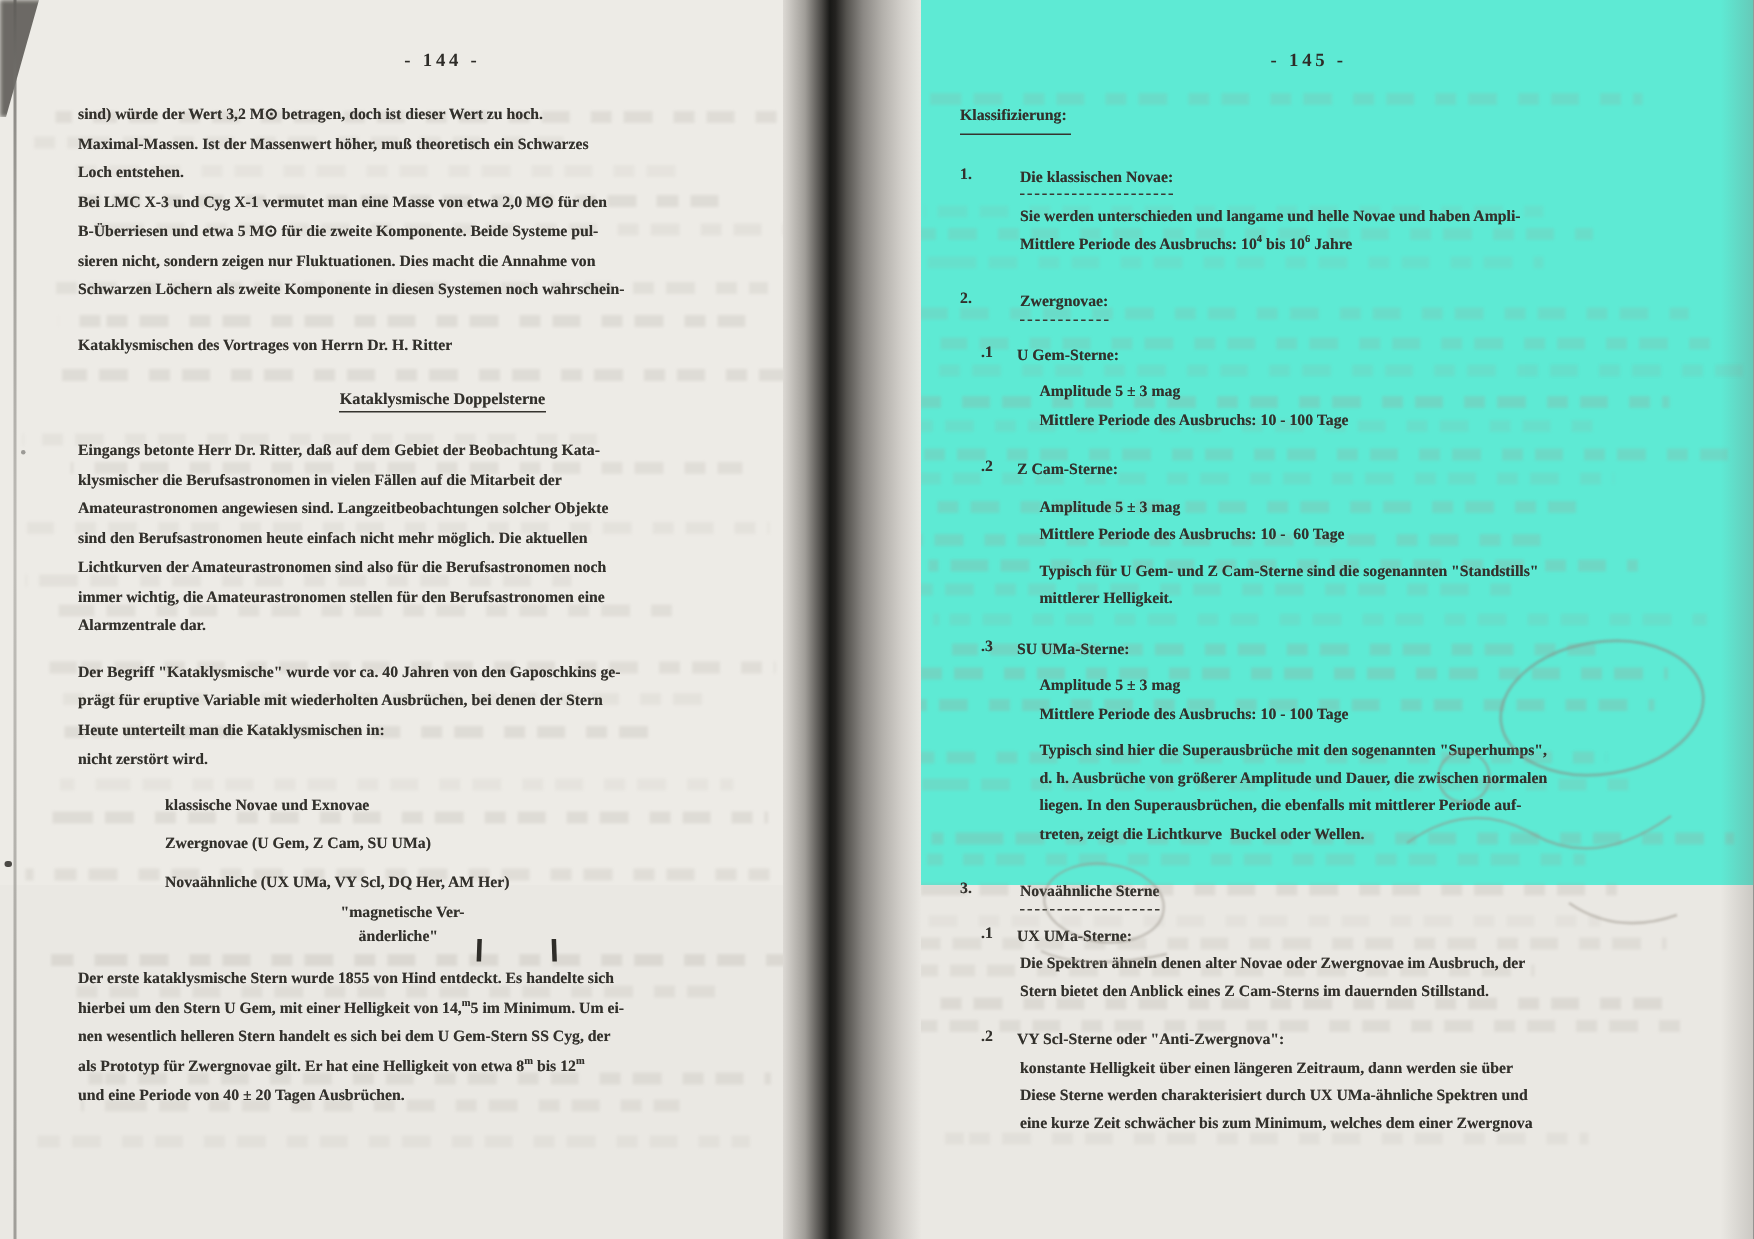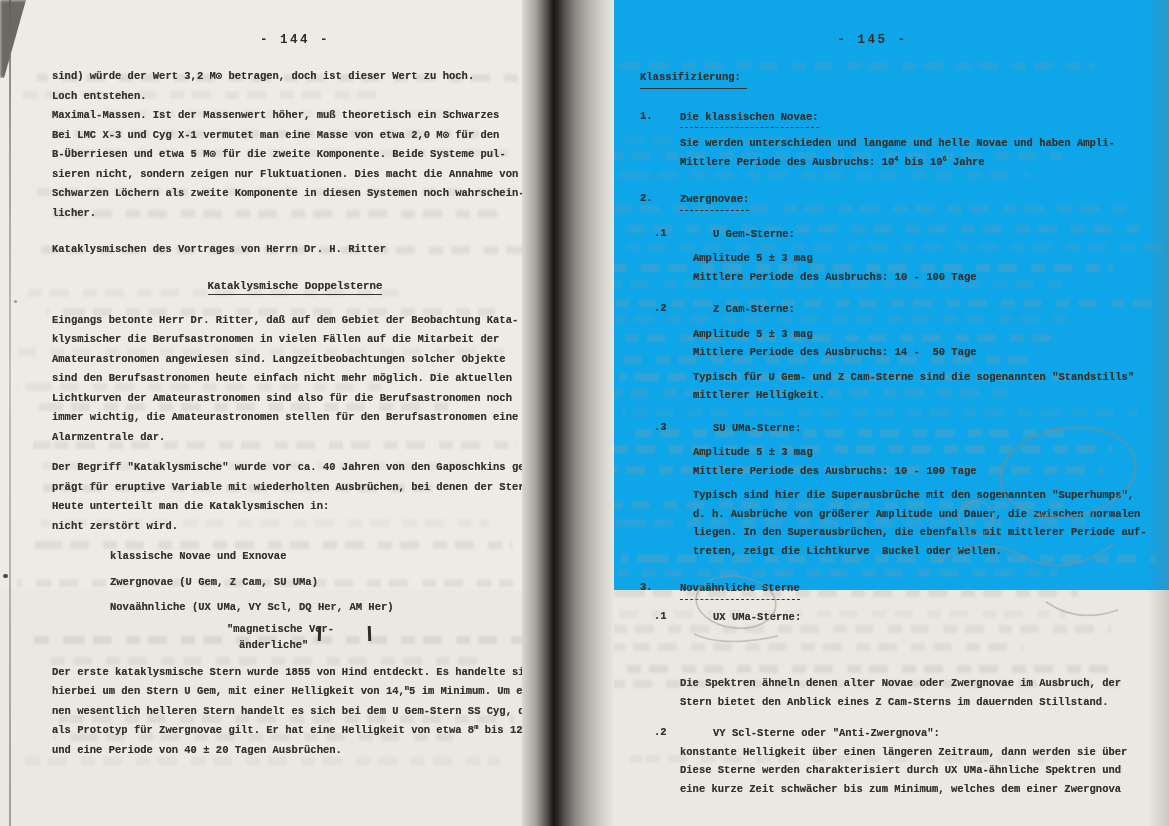--- a/index.html
+++ b/index.html
@@ -1,22 +1,22 @@
 <!DOCTYPE html>
 <html><head>
 <meta charset="utf-8">
 <style>
   html,body{margin:0;padding:0;background:#555;}
   .scan{position:relative;width:1169px;height:826px;overflow:hidden;
         background:#eae8e3;
         font-family:"Liberation Mono","DejaVu Sans Mono",monospace;
         color:#33312c;}
-  .page{position:absolute;top:0;height:590px;box-sizing:border-box;}
+  .page{position:absolute;top:0;height:590px;box-sizing:border-box;font-family:Liberation Serif, serif;}
   .page-left{left:0;width:548px;padding:33px 10px 0 52px;background:#edebe6;}
-  .page-right{left:548px;width:621px;padding:33px 20px 0 92px;background:#0ea5e9;}
+  .page-right{left:548px;width:621px;padding:33px 20px 0 92px;background:#5eead4;}
 
   .pagenum{height:17px;text-align:center;font-weight:700;font-size:12.5px;
            letter-spacing:2.5px;color:#2e2c28;}
   .page-right .pagenum{transform:translateX(-22px);}
 
   .tline{white-space:pre;font-size:10.5px;font-weight:600;
          text-shadow:0 0 .4px rgba(46,44,40,.55);}
   .page-left .tline{line-height:19.5px;}
   .page-right .tline{line-height:18.5px;}
   sup{font-size:7px;line-height:0;vertical-align:4.5px;font-weight:600;}
@@ -39,21 +39,21 @@
 
   
   .outline{margin-top:17px;position:relative;}
   .block{position:relative;}
   .block .num{position:absolute;left:0;top:0;font-size:10.5px;font-weight:600;
               line-height:18.5px;text-shadow:0 0 .4px rgba(46,44,40,.55);}
   .block.subitem .num{left:14px;}
   .btitle{display:inline-block;font-size:10.5px;font-weight:600;white-space:pre;
           line-height:18.5px;text-shadow:0 0 .4px rgba(46,44,40,.55);}
   .block.item .btitle{margin-left:40px;}
-  .block.subitem .btitle{margin-left:73px;}
+  .block.subitem .btitle{margin-left:38px;}
   .block.heading{margin-top:0;}
   .block.item{margin-top:18px;}
   .block.subitem{margin-top:13px;}
   .block.subitem.tight{margin-top:12px;}
   .block.subitem.tight.first{margin-top:7px;}
   .u-solid{border-bottom:1.3px solid #35332e;padding-bottom:1px;}
   .u-dash{border-bottom:1.5px dashed #3a3833;padding-bottom:1px;}
   .bpara{margin-top:6px;}
   .bpara.tightpara{margin-top:0;}
 
@@ -110,27 +110,26 @@
         <div class="bleedrow" style="top: 635.6px; left: 34.2px; width: 503px; opacity: 0.2; background-position: 37px 0px;"></div>
         <div class="bleedrow" style="top: 657.3px; left: 42px; width: 439px; opacity: 0.15; background-position: 9px 0px;"></div>
         <div class="bleedrow" style="top: 714.7px; left: 58.6px; width: 455px; opacity: 0.17; background-position: 11px 0px;"></div>
         <div class="bleedrow" style="top: 733.3px; left: 53.8px; width: 399px; opacity: 0.15; background-position: 30px 0px;"></div>
         <div class="bleedrow" style="top: 757.2px; left: 24.9px; width: 475px; opacity: 0.1; background-position: 1px 0px;"></div>
       </div>
     <div class="content">
       <div class="pagenum">- 144 -</div>
       <div class="p1">
           <div class="tline">sind) würde der Wert 3,2 M⊙ betragen, doch ist dieser Wert zu hoch.</div>
+          <div class="tline">Maximal-Massen. Ist der Massenwert höher, muß theoretisch ein Schwarzes</div>
           <div class="tline">Loch entstehen.</div>
-          <div class="tline">Maximal-Massen. Ist der Massenwert höher, muß theoretisch ein Schwarzes</div>
           <div class="tline">Bei LMC X-3 und Cyg X-1 vermutet man eine Masse von etwa 2,0 M⊙ für den</div>
           <div class="tline">B-Überriesen und etwa 5 M⊙ für die zweite Komponente. Beide Systeme pul-</div>
           <div class="tline">sieren nicht, sondern zeigen nur Fluktuationen. Dies macht die Annahme von</div>
           <div class="tline">Schwarzen Löchern als zweite Komponente in diesen Systemen noch wahrschein-</div>
-          <div class="tline">licher.</div>
         </div>
       <div class="summary">
           <div class="tline">Kataklysmischen des Vortrages von Herrn Dr. H. Ritter</div>
         </div>
       <div class="docheading">
         <span>Kataklysmische Doppelsterne</span>
       </div>
       <div class="p2">
           <div class="tline">Eingangs betonte Herr Dr. Ritter, daß auf dem Gebiet der Beobachtung Kata-</div>
           <div class="tline">klysmischer die Berufsastronomen in vielen Fällen auf die Mitarbeit der</div>
@@ -211,40 +210,40 @@
           </div>
           <div class="block item"><span class="num">2.</span><span class="btitle u-dash">Zwergnovae:</span></div>
           <div class="block subitem"><span class="num">.1</span><span class="btitle">U Gem-Sterne:</span></div>
           <div class="bpara" style="padding-left: 53px;">
             <div class="tline">Amplitude 5 ± 3 mag</div>
             <div class="tline">Mittlere Periode des Ausbruchs: 10 - 100 Tage</div>
           </div>
           <div class="block subitem"><span class="num">.2</span><span class="btitle">Z Cam-Sterne:</span></div>
           <div class="bpara" style="padding-left: 53px;">
             <div class="tline">Amplitude 5 ± 3 mag</div>
-            <div class="tline">Mittlere Periode des Ausbruchs: 14 -  50 Tage</div>
+            <div class="tline">Mittlere Periode des Ausbruchs: 10 -  60 Tage</div>
           </div>
           <div class="bpara" style="padding-left: 53px;">
             <div class="tline">Typisch für U Gem- und Z Cam-Sterne sind die sogenannten "Standstills"</div>
             <div class="tline">mittlerer Helligkeit.</div>
           </div>
           <div class="block subitem"><span class="num">.3</span><span class="btitle">SU UMa-Sterne:</span></div>
           <div class="bpara" style="padding-left: 53px;">
             <div class="tline">Amplitude 5 ± 3 mag</div>
             <div class="tline">Mittlere Periode des Ausbruchs: 10 - 100 Tage</div>
           </div>
           <div class="bpara" style="padding-left: 53px;">
             <div class="tline">Typisch sind hier die Superausbrüche mit den sogenannten "Superhumps",</div>
             <div class="tline">d. h. Ausbrüche von größerer Amplitude und Dauer, die zwischen normalen</div>
             <div class="tline">liegen. In den Superausbrüchen, die ebenfalls mit mittlerer Periode auf-</div>
             <div class="tline">treten, zeigt die Lichtkurve  Buckel oder Wellen.</div>
           </div>
           <div class="block item"><span class="num">3.</span><span class="btitle u-dash">Novaähnliche Sterne</span></div>
           <div class="block subitem tight first"><span class="num">.1</span><span class="btitle">UX UMa-Sterne:</span></div>
-          <div class="bpara tightpara" style="padding-left: 40px; margin-top: 48px;">
+          <div class="bpara tightpara" style="padding-left: 40px;">
             <div class="tline">Die Spektren ähneln denen alter Novae oder Zwergnovae im Ausbruch, der</div>
             <div class="tline">Stern bietet den Anblick eines Z Cam-Sterns im dauernden Stillstand.</div>
           </div>
           <div class="block subitem tight"><span class="num">.2</span><span class="btitle">VY Scl-Sterne oder "Anti-Zwergnova":</span></div>
           <div class="bpara tightpara" style="padding-left: 40px;">
             <div class="tline">konstante Helligkeit über einen längeren Zeitraum, dann werden sie über</div>
             <div class="tline">Diese Sterne werden charakterisiert durch UX UMa-ähnliche Spektren und</div>
             <div class="tline">eine kurze Zeit schwächer bis zum Minimum, welches dem einer Zwergnova</div>
           </div>
         </div>

